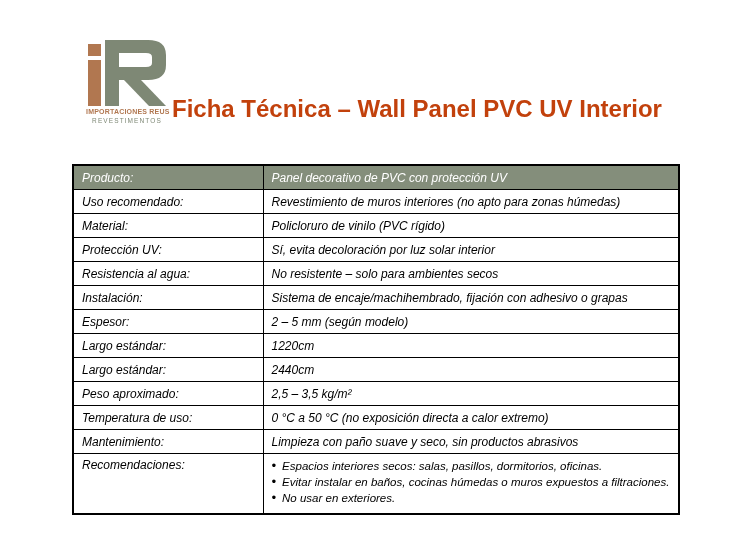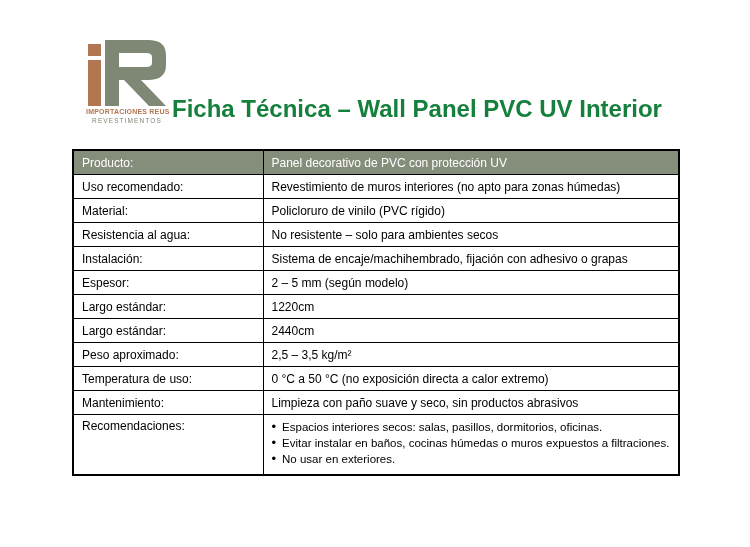--- a/index.html
+++ b/index.html
@@ -9,27 +9,27 @@
   }
   
   .logo{position:absolute;left:86px;top:40px;width:82px;text-align:center;}
   .logo svg{display:block;margin:0 auto;}
   .brand-line1{font-size:7px;font-weight:600;color:#b17750;letter-spacing:0.2px;white-space:nowrap;margin-top:2px;line-height:8px;}
   .brand-line1 .em{font-weight:800;}
   .brand-line2{font-size:6.5px;color:#7e8875;letter-spacing:1.1px;white-space:nowrap;margin-top:1px;line-height:8px;}
   
   .doc-title{
     position:absolute;left:172px;top:95px;margin:0;
-    font-size:24px;font-weight:bold;white-space:nowrap;color:#15803d;
+    font-size:24px;font-weight:bold;white-space:nowrap;color:#c2410c;
   }
   
   .spec-table{
-    position:absolute;left:72px;top:149px;width:606px;
+    position:absolute;left:72px;top:164px;width:606px;
     border-collapse:collapse;table-layout:fixed;
-    font-size:12px;border:2px solid #000;
+    font-size:12px;border:2px solid #000;font-style:italic;
   }
   .spec-table th,.spec-table td{
     border:1px solid #000;padding:1px 8px;height:21px;
     text-align:left;vertical-align:middle;font-weight:400;
     overflow:hidden;white-space:nowrap;
   }
   .spec-table thead th{background:#848e7b;color:#ffffff;}
   tr.recs td{height:54px;vertical-align:top;padding-top:4px;}
   .bullet-line{line-height:16px;font-size:11.5px;white-space:nowrap;}
   .bullet-line::before{content:"•";margin-right:6px;font-size:13px;}
@@ -70,20 +70,24 @@
     <tbody>
       <tr>
         <td>Uso recomendado:</td>
         <td>Revestimiento de muros interiores (no apto para zonas húmedas)</td>
       </tr>
       <tr>
         <td>Material:</td>
         <td>Policloruro de vinilo (PVC rígido)</td>
       </tr>
       <tr>
+        <td>Protección UV:</td>
+        <td>Sí, evita decoloración por luz solar interior</td>
+      </tr>
+      <tr>
         <td>Resistencia al agua:</td>
         <td>No resistente – solo para ambientes secos</td>
       </tr>
       <tr>
         <td>Instalación:</td>
         <td>Sistema de encaje/machihembrado, fijación con adhesivo o grapas</td>
       </tr>
       <tr>
         <td>Espesor:</td>
         <td>2 – 5 mm (según modelo)</td>

